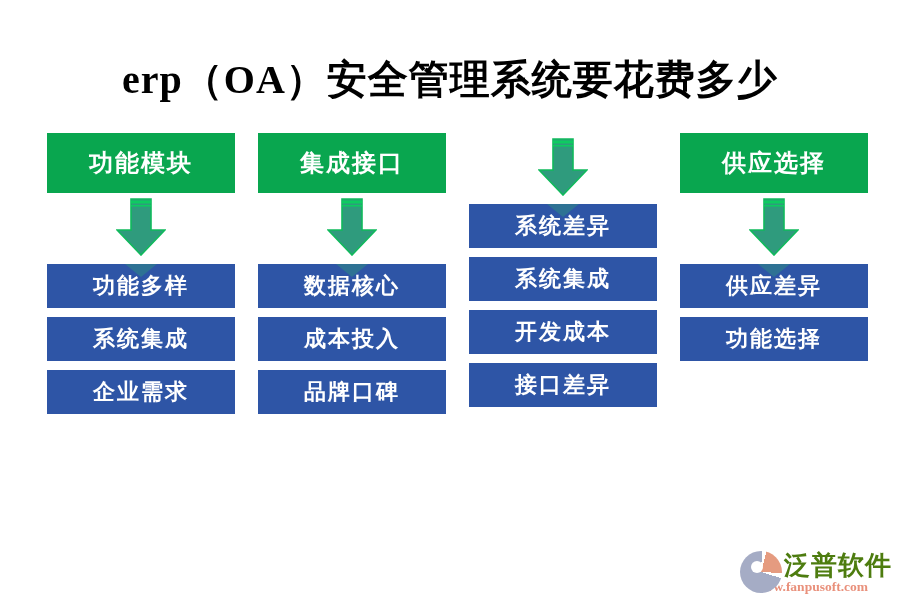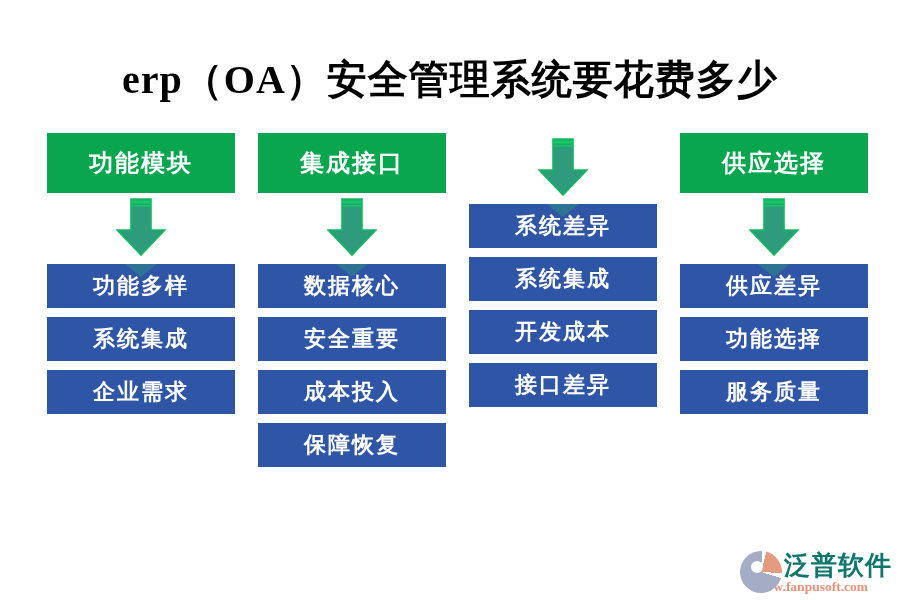--- a/index.html
+++ b/index.html
@@ -127,21 +127,21 @@
   }
   .brand-text {
     margin-left: 2px;
     display: flex;
     flex-direction: column;
   }
   .brand-name {
     font-weight: bold;
     font-size: 26px;
     line-height: 28px;
-    color: #0f766e;
+    color: #4d7c0f;
     letter-spacing: 1px;
     white-space: nowrap;
   }
   .brand-url {
     font-family: "Liberation Serif", "DejaVu Serif", serif;
     font-weight: bold;
     font-size: 13.5px;
     line-height: 15px;
     color: #E9907B;
     margin-left: -30px;
@@ -176,23 +176,22 @@
       <div class="cat-header">集成接口</div>
       <div class="arrow-zone">
         <svg width="50" height="58" viewBox="0 0 50 58">
           <polygon points="15,1 35,1 35,32 49,32 25,57 1,32 15,32" fill="#2F9B7D" stroke="#10BA5C" stroke-width="1.6"></polygon>
           <rect x="15" y="2.5" width="20" height="3" fill="#0ECB61"></rect>
           <rect x="15" y="7" width="20" height="1.6" fill="#0ECB61"></rect>
         </svg>
         <div class="arrow-tip-overlay"></div>
       </div>
       <div class="item">数据核心</div>
-      <div class="item">安全重要</div>
       <div class="item">成本投入</div>
-      <div class="item">保障恢复</div>
+      <div class="item">品牌口碑</div>
     </div>
 
     <div class="column">
       <div class="arrow-zone">
         <svg width="50" height="58" viewBox="0 0 50 58">
           <polygon points="15,1 35,1 35,32 49,32 25,57 1,32 15,32" fill="#2F9B7D" stroke="#10BA5C" stroke-width="1.6"></polygon>
           <rect x="15" y="2.5" width="20" height="3" fill="#0ECB61"></rect>
           <rect x="15" y="7" width="20" height="1.6" fill="#0ECB61"></rect>
         </svg>
         <div class="arrow-tip-overlay"></div>
@@ -208,21 +207,20 @@
       <div class="arrow-zone">
         <svg width="50" height="58" viewBox="0 0 50 58">
           <polygon points="15,1 35,1 35,32 49,32 25,57 1,32 15,32" fill="#2F9B7D" stroke="#10BA5C" stroke-width="1.6"></polygon>
           <rect x="15" y="2.5" width="20" height="3" fill="#0ECB61"></rect>
           <rect x="15" y="7" width="20" height="1.6" fill="#0ECB61"></rect>
         </svg>
         <div class="arrow-tip-overlay"></div>
       </div>
       <div class="item">供应差异</div>
       <div class="item">功能选择</div>
-      <div class="item">服务质量</div>
     </div>
 
   </div>
 
   <div class="brand">
     <div class="logo-disc"></div>
     <div class="brand-text">
       <div class="brand-name">泛普软件</div>
       <div class="brand-url">www.fanpusoft.com</div>
     </div>

